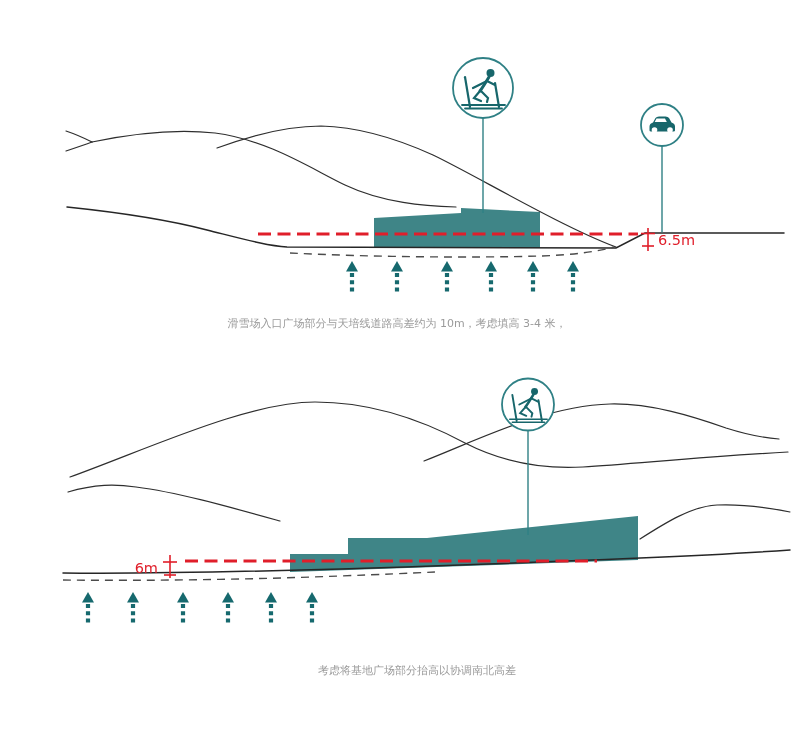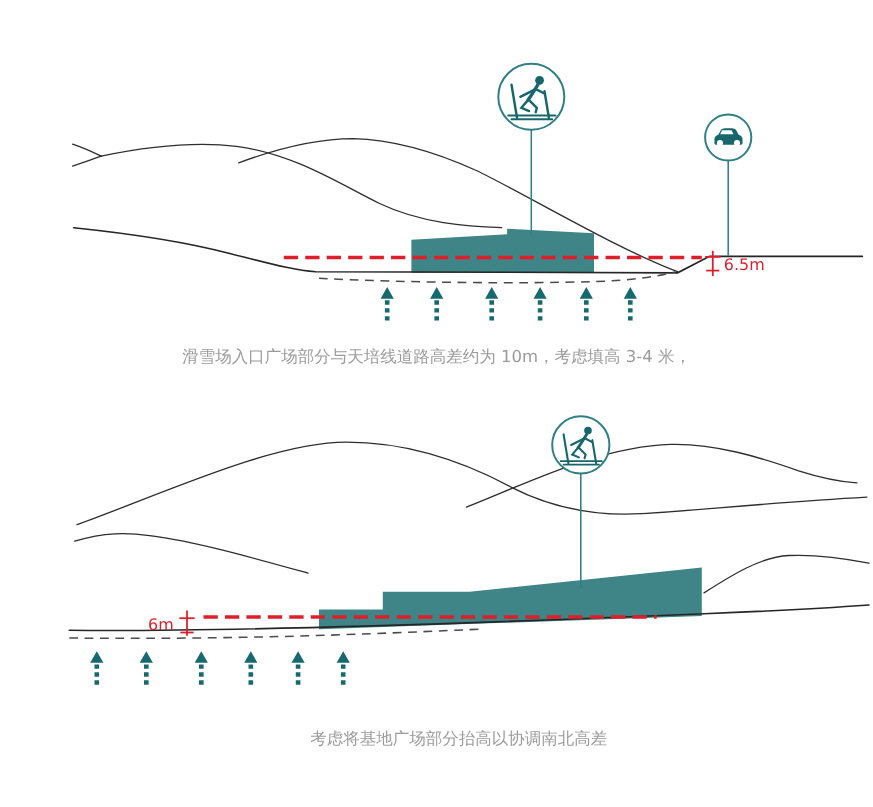--- a/index.html
+++ b/index.html
@@ -1,20 +1,20 @@
 <!DOCTYPE html>
 <html><head>
 <meta charset="utf-8">
 <style>
   html,body{margin:0;padding:0;background:#ffffff;}
   body{width:794px;height:734px;position:relative;font-family:"DejaVu Sans",sans-serif;overflow:hidden;}
   .fig{position:absolute;left:0;display:block;}
   #fig-top{top:0;}
   #fig-bottom{top:375px;}
-  .caption{position:absolute;left:0;width:794px;text-align:center;color:#9b9b9b;font-size:15px;line-height:20px;}
+  .caption{position:absolute;left:0;width:794px;text-align:center;color:#9b9b9b;font-size:11px;line-height:20px;}
   #caption-top{top:314px;}
   #caption-bottom{top:661px;padding-left:20px;}
   .terrain{stroke:#2e2e2e;stroke-width:1.2;fill:none;stroke-linecap:round;}
   .ground-solid{stroke:#262626;stroke-width:1.5;fill:none;stroke-linecap:round;}
   .dash-gray{stroke:#4b4b4b;stroke-width:1.4;fill:none;stroke-dasharray:8 6;}
   .dash-red{stroke:#e01e2a;stroke-width:3.2;fill:none;stroke-dasharray:13 6.5;}
   .dim-red{stroke:#e01e2a;stroke-width:1.6;fill:none;}
   .dim-text{font-size:14.5px;fill:#e01e2a;font-family:"DejaVu Sans",sans-serif;}
   .mass{fill:#3f8587;}
   .leader{stroke:#2f8085;stroke-width:1.4;fill:none;}

